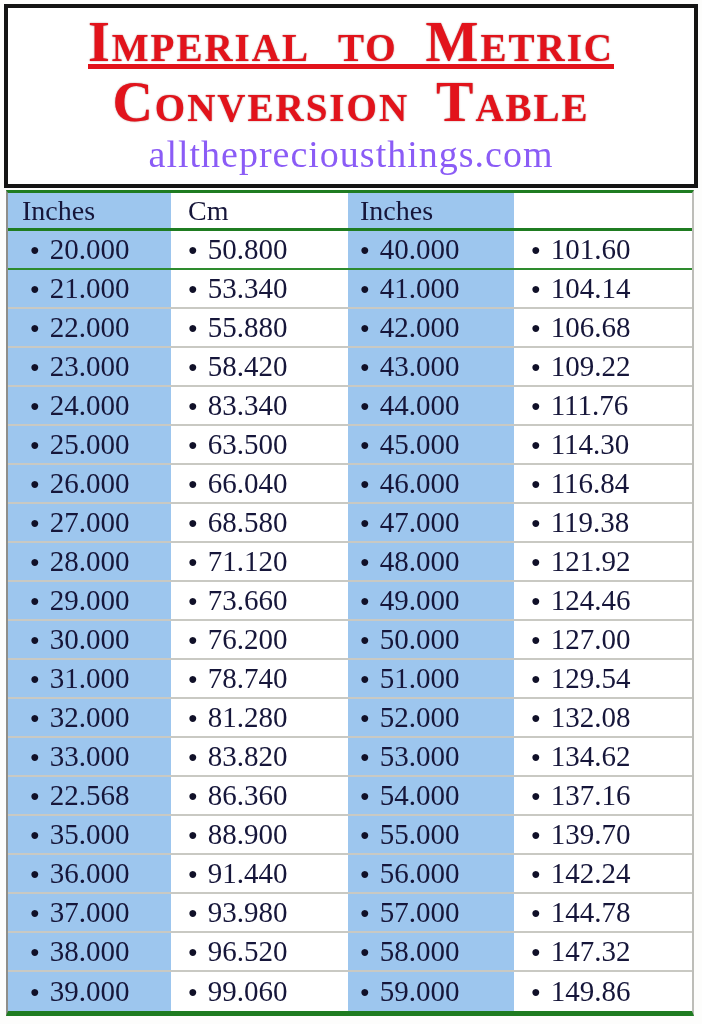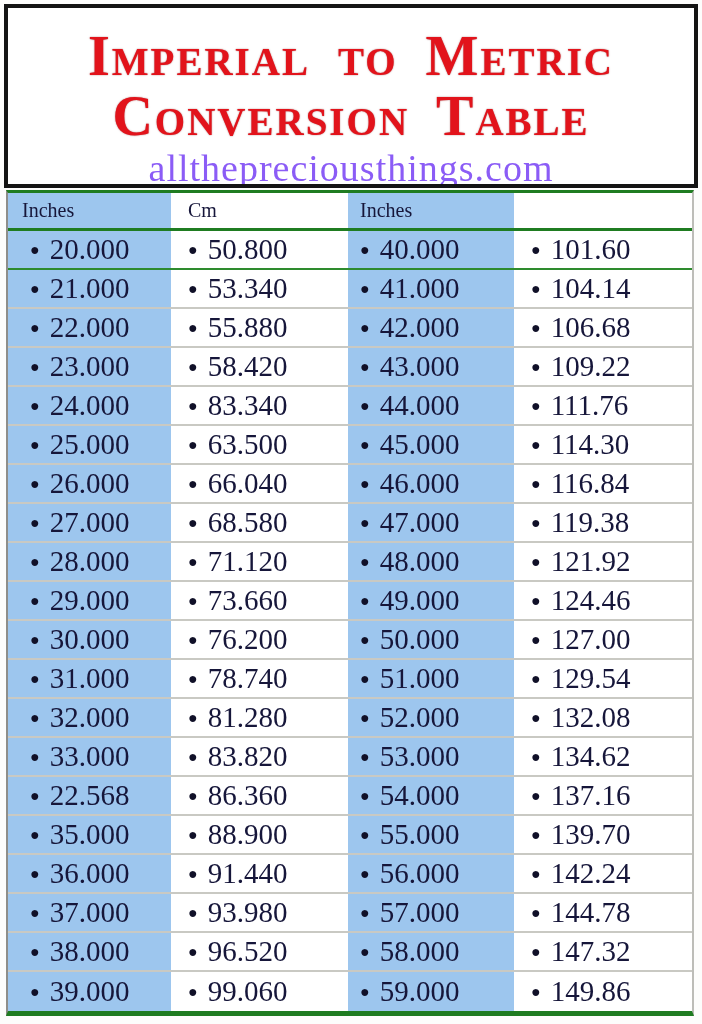--- a/index.html
+++ b/index.html
@@ -28,21 +28,21 @@
   .title-line {
     font-variant:small-caps;
     font-weight:bold;
     font-size:56px;
     line-height:60px;
     letter-spacing:2px;
     word-spacing:12px;
     color:#e2131b;
     text-shadow:0 0 1.5px rgba(110,0,5,.6);
   }
-  .title-line.first { margin-top:18px; }
+  .title-line.first { margin-top:4px;text-decoration:underline; }
   .website-line {
     font-size:38px;
     line-height:44px;
     color:#8b5cf6;
     letter-spacing:1px;
   }
 
   
   .conv-table {
     position:absolute; left:6px; top:190px;
@@ -73,21 +73,21 @@
     font-size:29px;
     color:#16163a;
     white-space:nowrap;
     overflow:hidden;
   }
   .c0 { width:163px; background:#9dc6ee; padding-left:22px; margin-right:5px; }
   .c1 { width:166px; background:#ffffff; padding-left:12px; margin-right:6px; }
   .c2 { width:166px; background:#9dc6ee; padding-left:12px; margin-right:5px; }
   .c3 { width:173px; background:#ffffff; padding-left:12px; }
 
-  .t-row.header .cell { font-size:20px; }
+  .t-row.header .cell { font-size:28px; }
   .t-row.header .c0 { padding-left:14px; }
 
   .bullet {
     font-size:16px;
     line-height:1;
     margin-right:10px;
     color:#101028;
     flex:0 0 auto;
   }
 </style>

